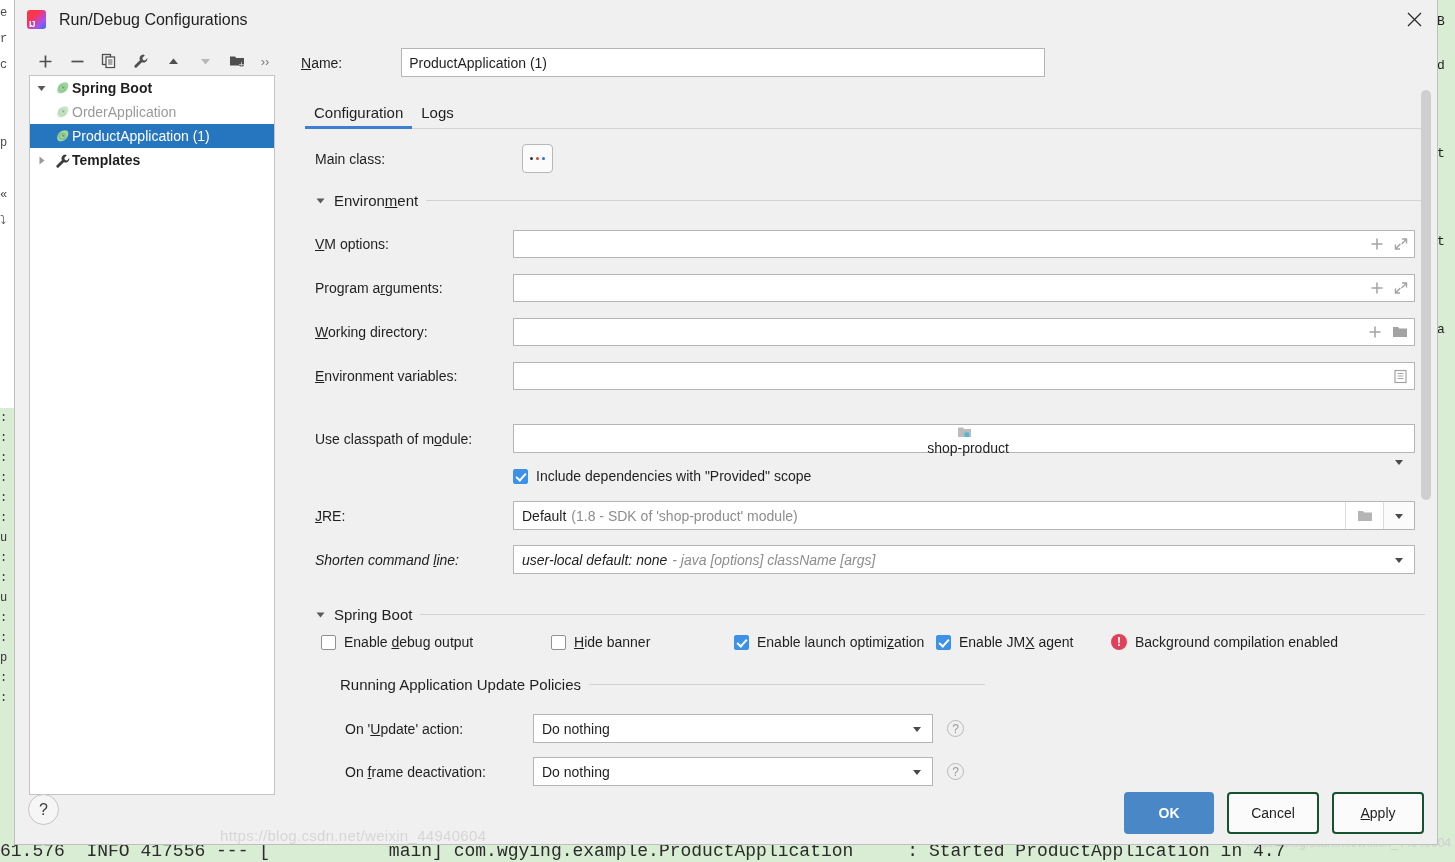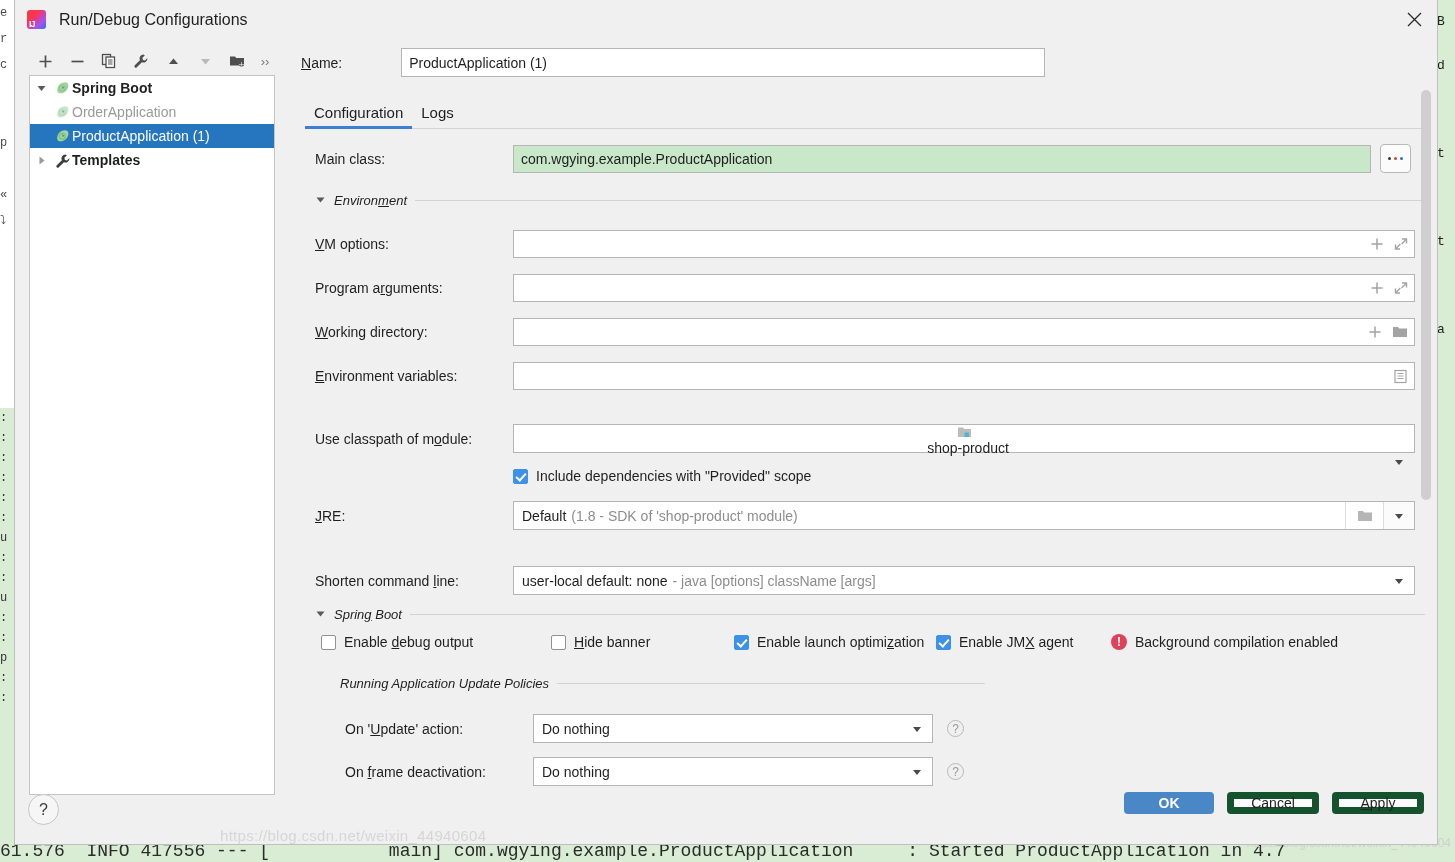--- a/index.html
+++ b/index.html
@@ -191,21 +191,21 @@
   }
   .browse-btn {
     width: 31px; height: 29px; margin-left: 9px;
     border: 1px solid #b8b8b8; border-radius: 4px; background: #fbfbfb;
     display: flex; align-items: center; justify-content: center; cursor: pointer;
   }
   .dots { display: flex; gap: 3px; }
   .dots i { width: 3px; height: 3px; border-radius: 50%; display: block; }
 
   .sec-header { position: absolute; display: flex; align-items: center; width: 1110px; }
-  .sec-title { font-size: 13px; margin: 0 8px 0 8px; white-space: nowrap; font-style: italic; }
+  .sec-title { font-size: 15px; margin: 0 8px 0 8px; white-space: nowrap; }
   .sec-line { flex: 1; height: 1px; background: #d2d2d2; }
 
   .txt-field {
     height: 28px; background: #ffffff; border: 1px solid #b5b5b5;
     display: flex; align-items: center; justify-content: flex-end;
     padding-right: 6px; gap: 10px;
   }
   .txt-field .fico { cursor: pointer; display: flex; align-items: center; }
 
   .combo {
@@ -260,22 +260,22 @@
     position: absolute; left: 13px; top: 10px;
     width: 31px; height: 31px; border-radius: 50%;
     border: 1px solid #c5c5c5; background: #f6f6f6;
     display: flex; align-items: center; justify-content: center;
     font-size: 16px; color: #3c3c3c; cursor: pointer;
   }
   .btns {
     position: absolute; right: 13px; top: 8px; display: flex; gap: 13px;
   }
   .btn {
-    height: 20px; min-width: 92px; border-radius: 4px;
-    border: 7px solid #14532d; background: #fbfbfb;
+    height: 42px; min-width: 92px; border-radius: 4px;
+    border: 2px solid #14532d; background: #fbfbfb;
     display: flex; align-items: center; justify-content: center;
     font-size: 14px; cursor: pointer; padding: 4px 16px;
   }
   .btn.primary {
     background: #4a87c7; border-color: #4a87c7; color: #ffffff;
     font-weight: bold; min-width: 90px;
   }
   .watermark {
     position: absolute; left: 205px; bottom: 0px;
     font-size: 15px; color: #d6d6d6; letter-spacing: 0.3px;
@@ -446,23 +446,20 @@
 
   <div class="tabs">
     <div class="tab active">Configuration</div>
     <div class="tab">Logs</div>
   </div>
 
   <div class="form">
 
     <div class="row" style="left:10px; top:14px;">
       <div class="lbl" style="width:198px;">Main class:</div>
-      <div class="mainclass-field">
-        <span>com.wgying.example.ProductApplication</span>
-      </div>
       <div class="browse-btn">
         <span class="dots">
           <i style="background:#333"></i>
             <i style="background:#c24a3a"></i>
             <i style="background:#2f6fd0"></i>
         </span>
       </div>
     </div>
 
     <div class="sec-header" style="left:10px; top:62px;">
@@ -575,21 +572,21 @@
             </svg>
         </span>
         <span class="sep-arrow">
           <svg width="12" height="12" viewBox="0 0 12 12">
               <path d="M2 4 L10 4 L6 9 z" fill="#4a4a4a"></path>
             </svg>
         </span>
       </div>
     </div>
 
-    <div class="row" style="left:10px; top:436px;">
+    <div class="row" style="left:10px; top:415px;font-style:italic;">
       <div class="lbl" style="width:198px;">Shorten command <span class="u">l</span>ine:</div>
       <div class="combo" style="width:902px;">
         <span>user-local default: none</span>
         <span class="val-dim" style="margin-left:5px;">- java [options] className [args]</span>
         <span class="arrow">
           <svg width="12" height="12" viewBox="0 0 12 12">
               <path d="M2 4 L10 4 L6 9 z" fill="#4a4a4a"></path>
             </svg>
         </span>
       </div>

